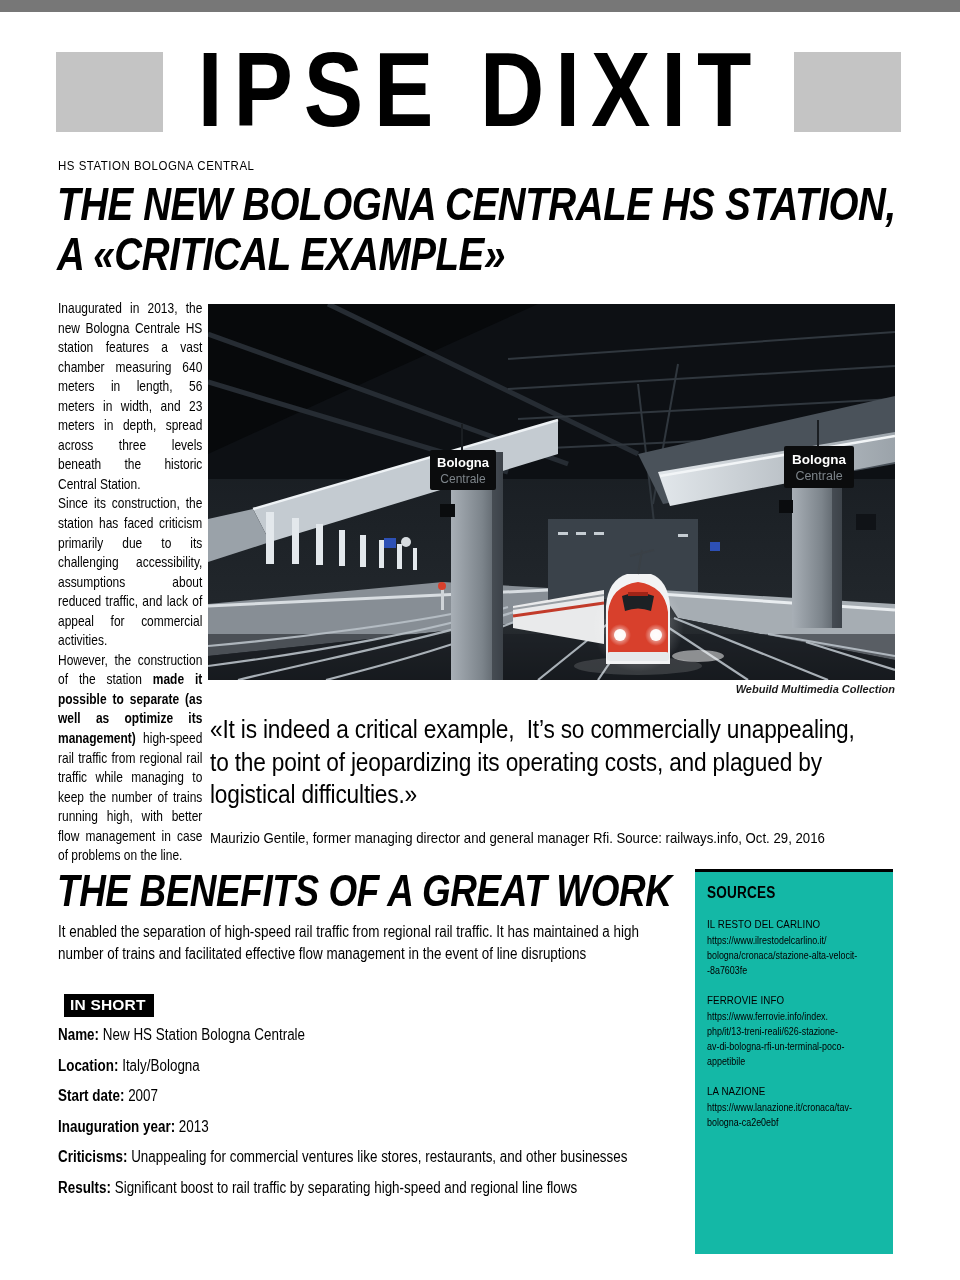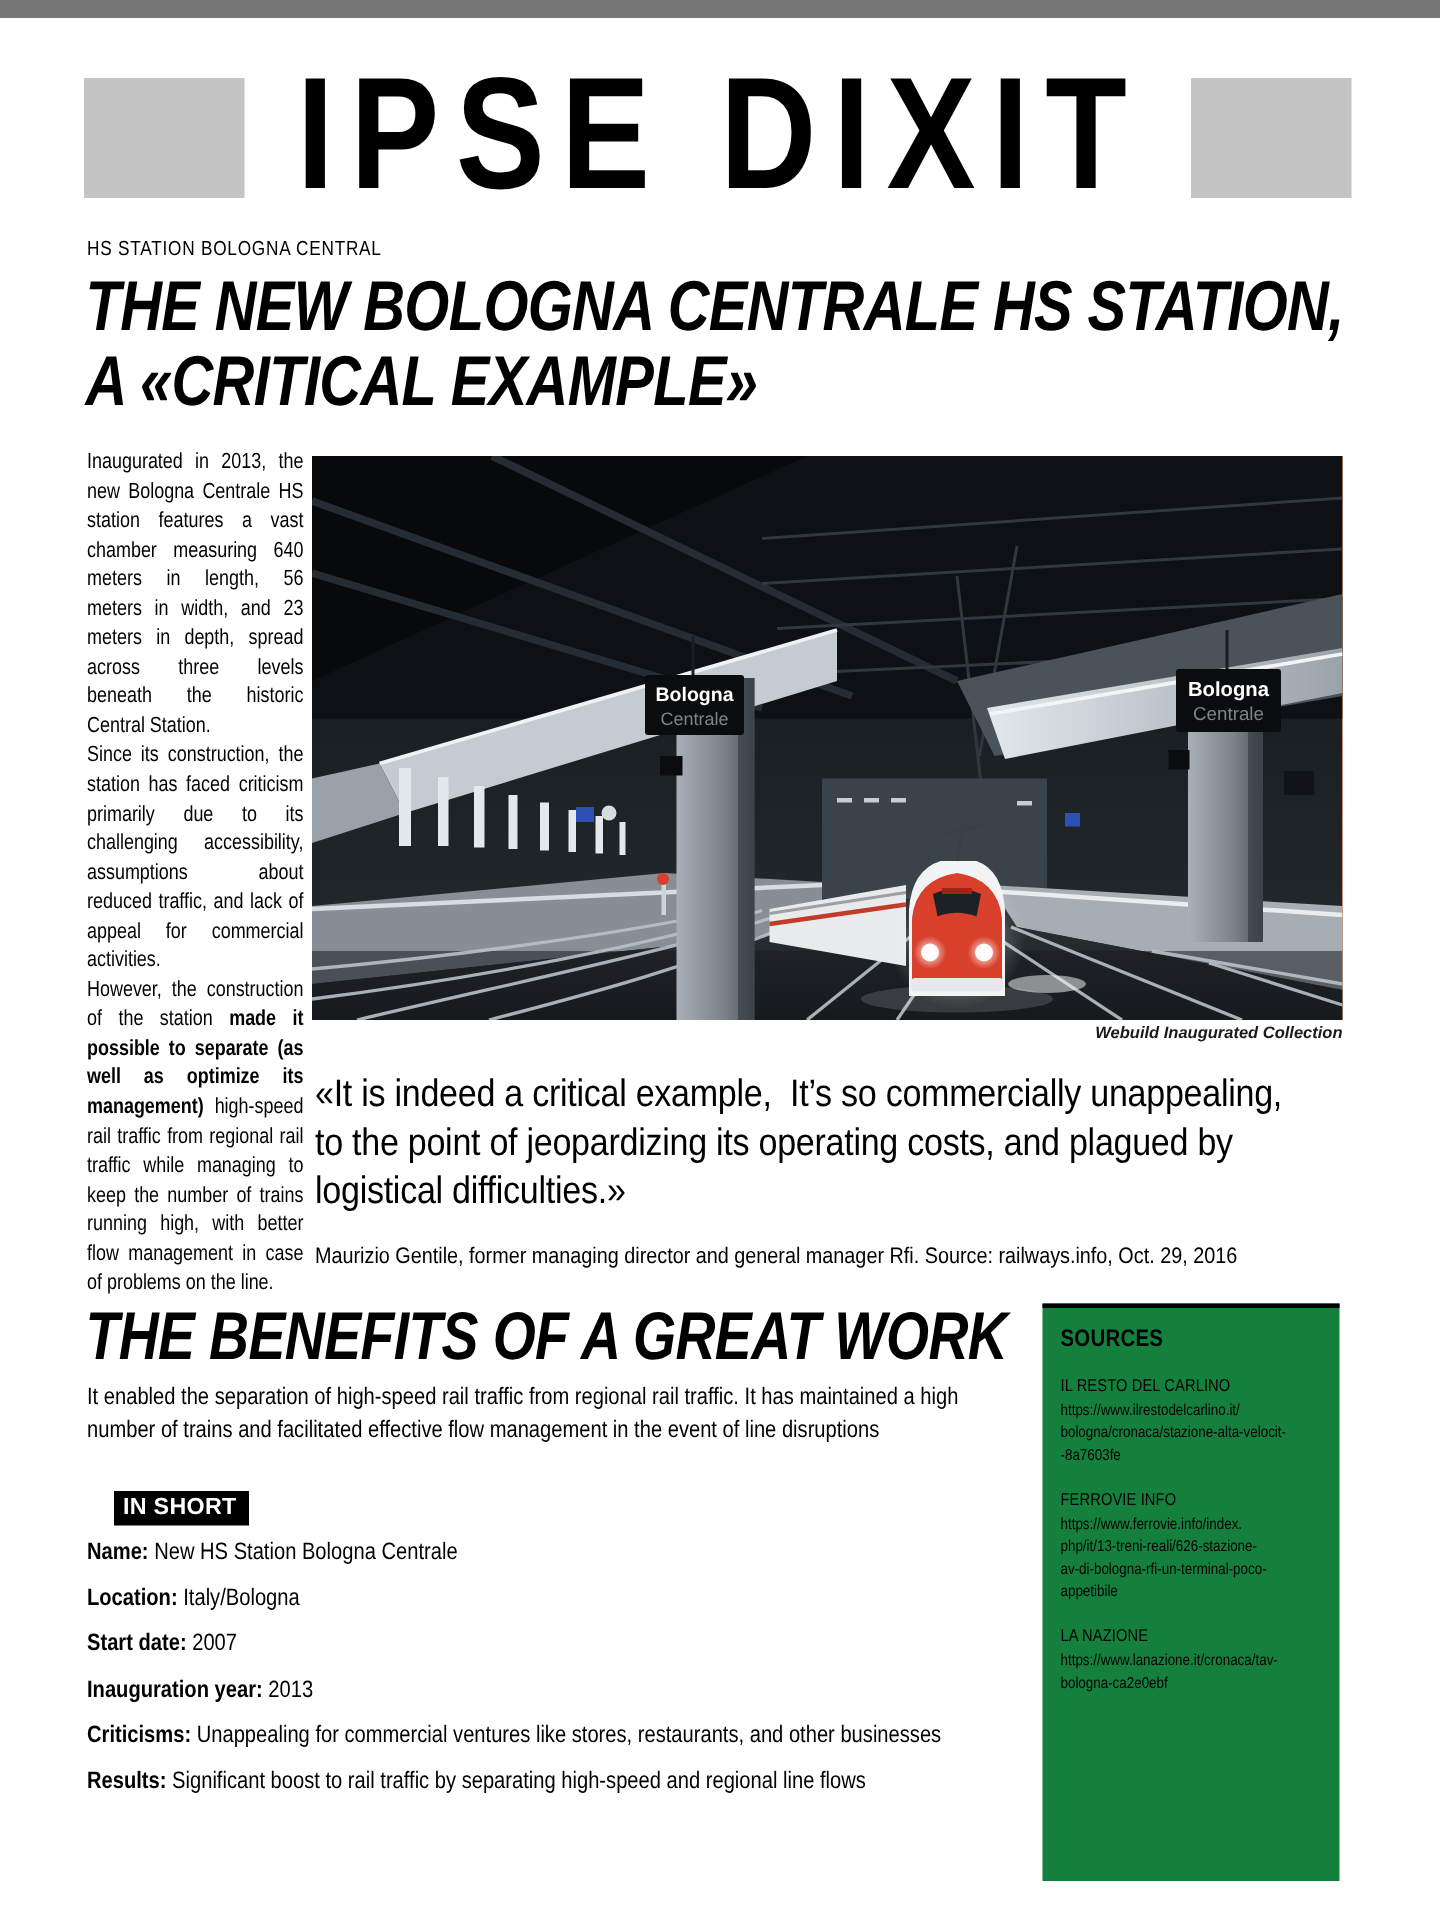--- a/index.html
+++ b/index.html
@@ -27,28 +27,28 @@
   .caption{top:671px;left:208px;width:687px;text-align:right;font-size:11px;
            font-style:italic;font-weight:bold;color:#1a1a1a;}
 
   .quote{top:701px;left:210px;width:745px;font-size:25.5px;line-height:32.5px;
          letter-spacing:-0.2px;white-space:pre-wrap;}
   .attribution{top:817px;left:210px;width:785px;font-size:15px;letter-spacing:0;white-space:nowrap;}
 
   .benefits-head{top:855px;left:57px;width:760px;font-style:italic;font-weight:bold;
                  font-size:45px;line-height:48px;letter-spacing:-0.5px;white-space:nowrap;}
   .benefits-para{top:909px;left:58px;width:734px;font-size:15.8px;line-height:21.5px;}
-  .inshort{top:982px;left:76px;background:#000;color:#fff;font-weight:bold;
+  .inshort{top:982px;left:64px;background:#000;color:#fff;font-weight:bold;
            font-size:15.5px;line-height:20px;padding:1px 8px 2px 6px;letter-spacing:0.2px;}
   .entries{top:1012px;left:58px;width:734px;font-size:15.8px;line-height:21.5px;}
   .entry{margin:0 0 9px 0;}
   .entry .lbl{font-weight:bold;}
 
   .sources{top:857px;left:695px;width:198px;height:385px;box-sizing:border-box;
-           border-top:3px solid #000;background:#15803d;padding:10px 11px 0 12px;}
+           border-top:3px solid #000;background:#14b8a6;padding:10px 11px 0 12px;}
   .sources-inner{width:206px;}
   .src-head{font-size:16px;font-weight:bold;margin:2px 0 12px 0;letter-spacing:0.2px;}
   .src-name{font-size:11.5px;margin:16px 0 3px 0;letter-spacing:0.1px;}
   .src-url{font-size:10.5px;line-height:15px;color:#000;text-decoration:none;display:block;
            white-space:pre-line;word-break:break-all;}
   .src-item:first-of-type .src-name{margin-top:0;}
 
   svg text{font-family:"Liberation Sans","DejaVu Sans",sans-serif;}
 </style>
 </head>
@@ -207,21 +207,21 @@
         <text x="255" y="163" text-anchor="middle" font-size="13" font-weight="bold" fill="#ffffff">Bologna</text>
         <text x="255" y="179" text-anchor="middle" font-size="12" fill="#7d848a">Centrale</text>
       </g>
       <g>
         <rect x="576" y="142" width="70" height="42" fill="#0b0c0d" rx="2"></rect>
         <text x="611" y="160" text-anchor="middle" font-size="13.5" font-weight="bold" fill="#ffffff">Bologna</text>
         <text x="611" y="176" text-anchor="middle" font-size="12.5" fill="#7d848a">Centrale</text>
       </g>
     </svg>
   </div>
-  <div class="abs caption">Webuild Inaugurated Collection</div>
+  <div class="abs caption">Webuild Multimedia Collection</div>
 
   <div class="abs quote sx89">«It is indeed a critical example,  It’s so commercially unappealing, to the point of jeopardizing its operating costs, and plagued by logistical difficulties.»</div>
   <div class="abs attribution" style="transform:scaleX(0.88);transform-origin:0 0;">Maurizio Gentile, former managing director and general manager Rfi. Source: railways.info, Oct. 29, 2016</div>
 
   <div class="abs benefits-head sx82">THE BENEFITS OF A GREAT WORK</div>
   <div class="abs benefits-para sx85">It enabled the separation of high-speed rail traffic from regional rail traffic. It has maintained a high number of trains and facilitated effective flow management in the event of line disruptions</div>
   <div class="abs inshort">IN SHORT</div>
 
   <div class="abs entries sx85">
     <p class="entry"><span class="lbl">Name:</span> <span>New HS Station Bologna Centrale</span></p>

